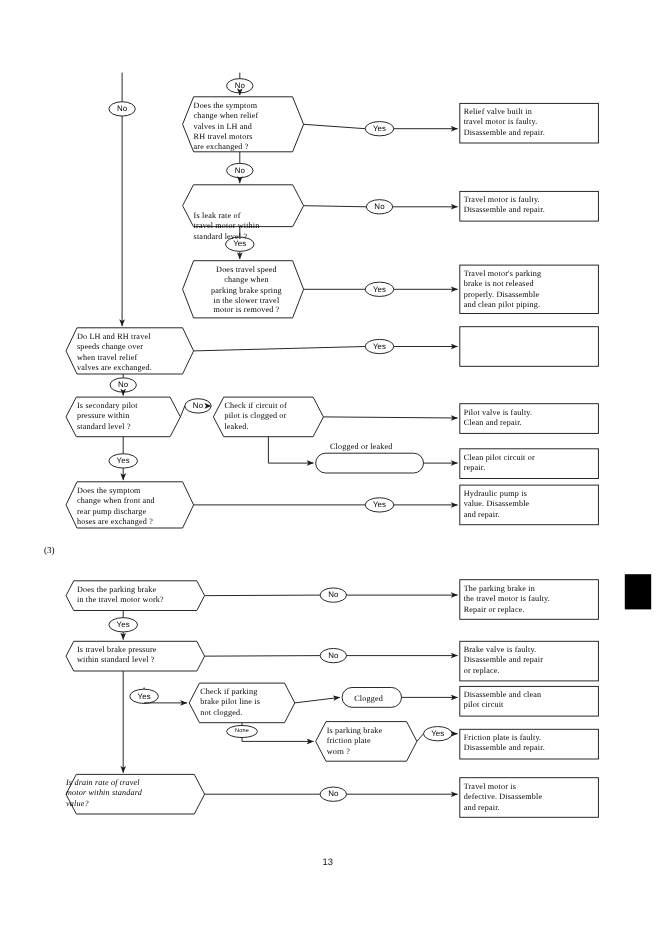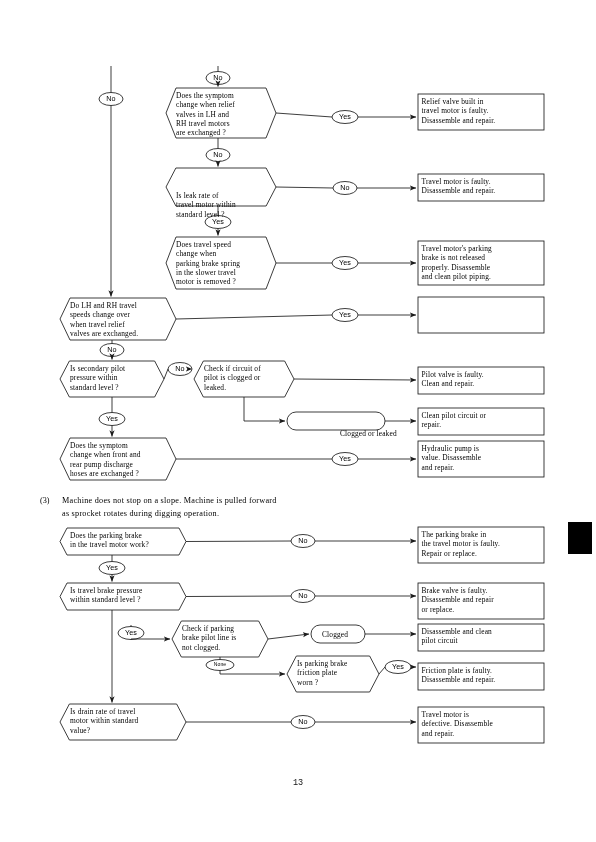--- a/index.html
+++ b/index.html
@@ -60,21 +60,21 @@
     font-size: 8.2px;
     line-height: 12.5px;
     color: #000;
   }
   .page-number {
     position: absolute;
     left: 0;
     top: 778px;
     width: 596px;
     text-align: center;
-    font-family: Liberation Mono, monospace;
+    font-family: Liberation Sans, sans-serif;
     font-size: 8.5px;
     color: #111;
   }
   .thumb-marker {
     position: absolute;
     background: #000000;
   }
 </style>
 </head>
 <body>
@@ -183,74 +183,72 @@
   </svg>
 
   <div class="node-text" id="t-d1" style="left: 176px; top: 91.2px; width: 96px;">Does the symptom
 change when relief
 valves in LH and
 RH travel motors
 are exchanged ?</div>
   <div class="node-text" id="t-d2" style="left: 176px; top: 171.2px; width: 96px; margin-top: 20px;">Is leak rate of
 travel motor within
 standard level ?</div>
-  <div class="node-text" id="t-d3" style="left: 176px; top: 240.2px; width: 96px;">Does travel speed
+  <div class="node-text" id="t-d3" style="left: 176px; top: 240.2px; width: 96px; text-align: center;">Does travel speed
 change when
 parking brake spring
 in the slower travel
 motor is removed ?</div>
   <div class="node-text" id="t-d4" style="left: 70px; top: 301.2px; width: 102px;">Do LH and RH travel
 speeds change over
 when travel relief
 valves are exchanged.</div>
   <div class="node-text" id="t-d5" style="left: 70px; top: 364.2px; width: 90px;">Is secondary pilot
 pressure within
 standard level ?</div>
   <div class="node-text" id="t-d6" style="left: 204px; top: 364.2px; width: 86px;">Check if circuit of
 pilot is clogged or
 leaked.</div>
   <div class="node-text" id="t-d7" style="left: 70px; top: 441.2px; width: 102px;">Does the symptom
 change when front and
 rear pump discharge
 hoses are exchanged ?</div>
 
-  <div class="node-text" id="t-s1" style="left: 300px; top: 429px; width: 84px; margin-left: 40px;">Clogged or leaked</div>
+  <div class="node-text" id="t-s1" style="left: 300px; top: 401px; width: 84px;">Clogged or leaked</div>
 
   <div class="node-text" id="t-r1" style="left: 421.5px; top: 97.2px; width: 112px;">Relief valve built in
 travel motor is faulty.
 Disassemble and repair.</div>
   <div class="node-text" id="t-r2" style="left: 421.5px; top: 177.2px; width: 112px;">Travel motor is faulty.
 Disassemble and repair.</div>
   <div class="node-text" id="t-r3" style="left: 421.5px; top: 244.2px; width: 112px;">Travel motor's parking
 brake is not released
 properly. Disassemble
 and clean pilot piping.</div>
   <div class="node-text" id="t-r5" style="left: 421.5px; top: 370.2px; width: 112px;">Pilot valve is faulty.
 Clean and repair.</div>
   <div class="node-text" id="t-r6" style="left: 421.5px; top: 411.2px; width: 112px;">Clean pilot circuit or
 repair.</div>
   <div class="node-text" id="t-r7" style="left: 421.5px; top: 444.2px; width: 112px;">Hydraulic pump is
 value. Disassemble
 and repair.</div>
 
   <div class="section-num" style="left:40px; top:495px;">(3)</div>
-  <div class="section-head" style="left:62px; top:495px; width:420px;">Machine does not stop on a slope. Machine is pulled forward
-as sprocket rotates during digging operation.</div>
 
   <div class="node-text" id="t-b1" style="left: 70px; top: 531.2px; width: 112px;">Does the parking brake
 in the travel motor work?</div>
   <div class="node-text" id="t-b2" style="left: 70px; top: 586.2px; width: 112px;">Is travel brake pressure
 within standard level ?</div>
   <div class="node-text" id="t-b3" style="left: 182px; top: 624.2px; width: 82px;">Check if parking
 brake pilot line is
 not clogged.</div>
   <div class="node-text" id="t-b4" style="left: 297px; top: 659.2px; width: 78px;">Is parking brake
 friction plate
 worn ?</div>
-  <div class="node-text" id="t-b5" style="left: 70px; top: 707.2px; width: 112px;">Is drain rate of travel
+  <div class="node-text" id="t-b5" style="left: 60px; top: 707.2px; width: 112px; font-style: italic;">Is drain rate of travel
 motor within standard
 value?</div>
 
   <div class="node-text" id="t-bs1" style="left: 322px; top: 629.5px; width: 40px;">Clogged</div>
 
   <div class="node-text" id="t-br1" style="left: 421.5px; top: 530.2px; width: 112px;">The parking brake in
 the travel motor is faulty.
 Repair or replace.</div>
   <div class="node-text" id="t-br2" style="left: 421.5px; top: 586.2px; width: 112px;">Brake valve is faulty.
 Disassemble and repair

